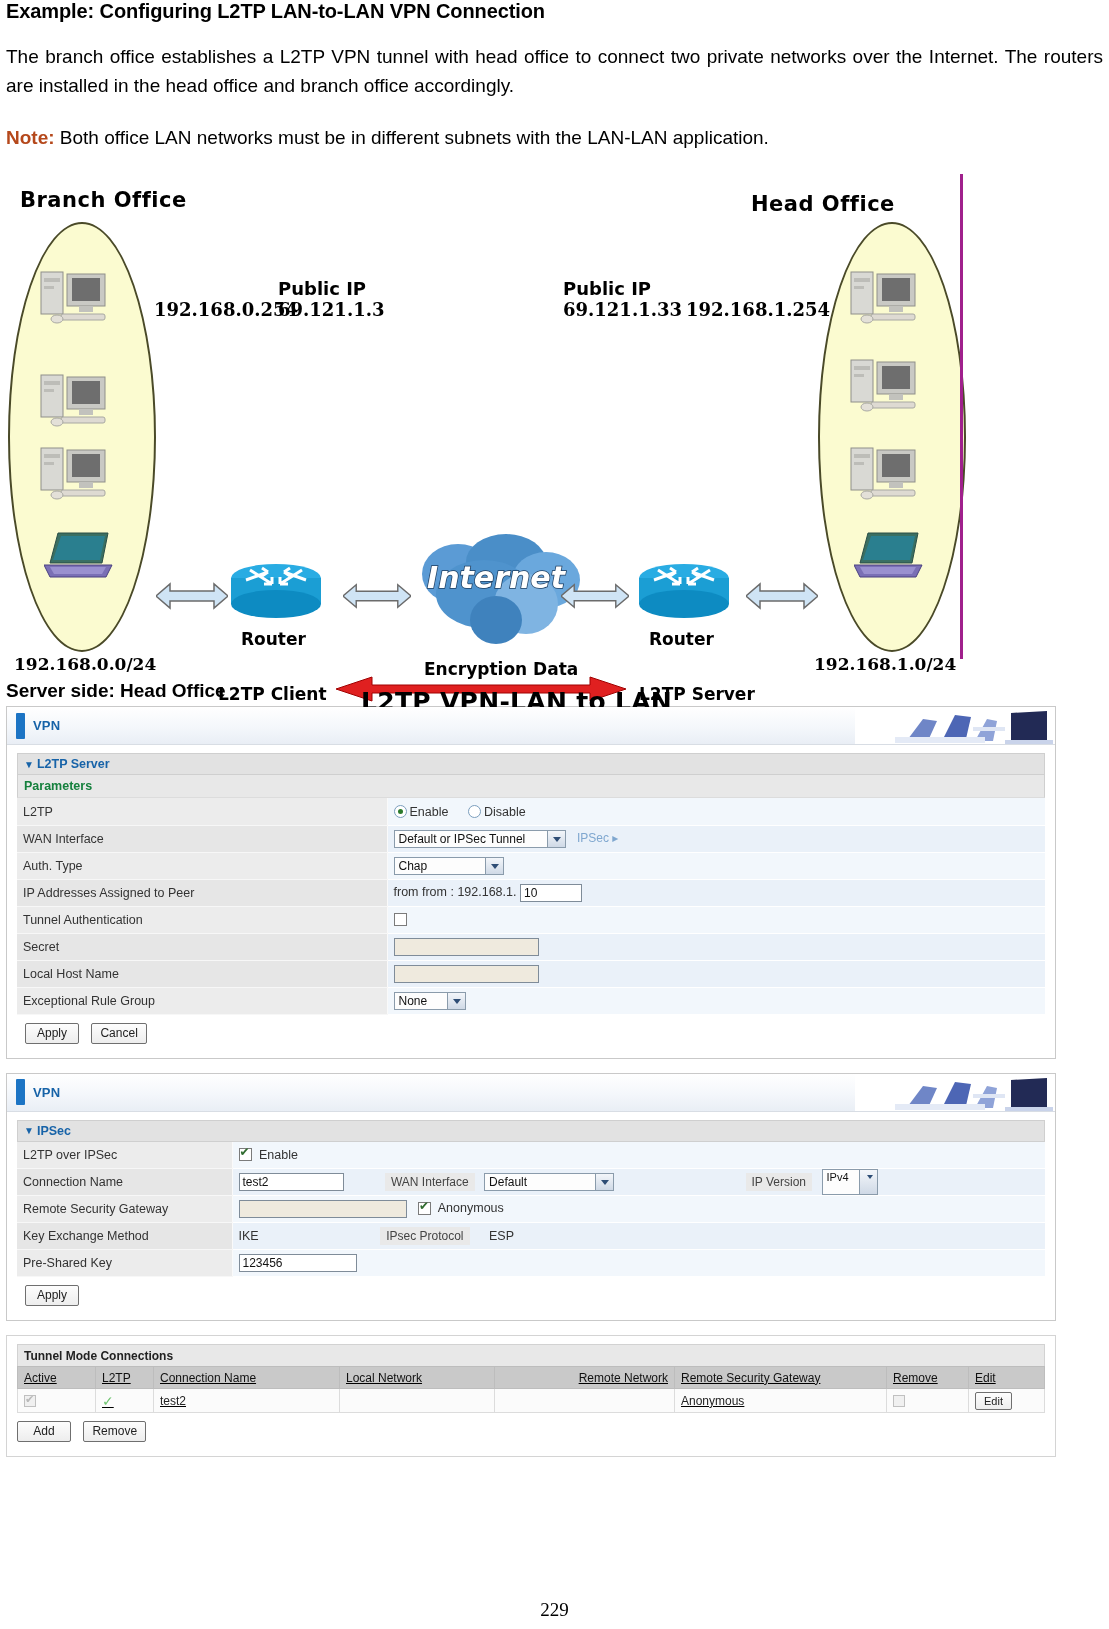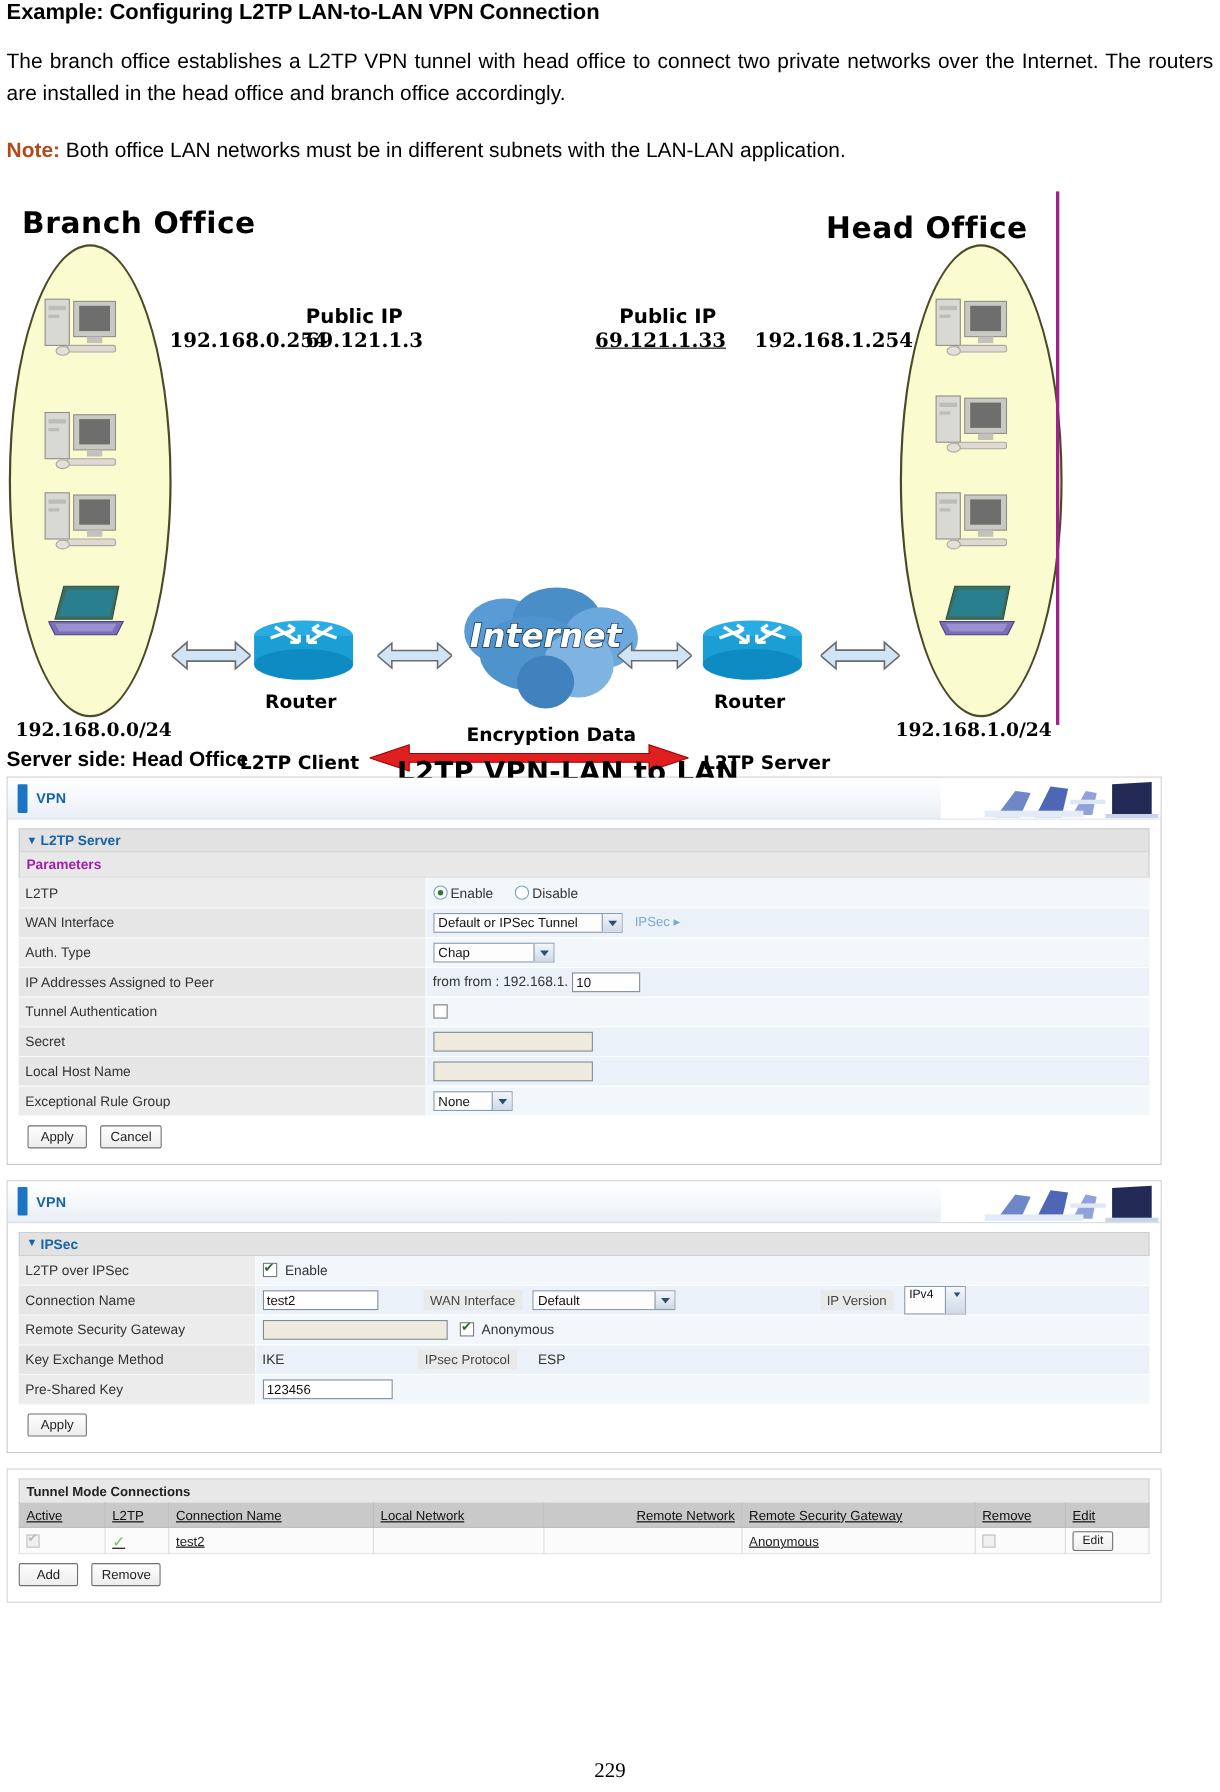--- a/index.html
+++ b/index.html
@@ -37,21 +37,21 @@
     margin: 14px 0 6px 0;
     background: #fff;
   }
   .diag-label {
     position: absolute;
     font-family: "DejaVu Sans", sans-serif;
     font-weight: bold;
     color: #000;
     white-space: nowrap;
   }
-  .office-title { font-size: 27px; letter-spacing: 0.5px; }
+  .office-title { font-size: 21px; letter-spacing: 0.5px; }
   .ip-mono { font-family: "DejaVu Serif", serif; font-weight: bold; font-size: 18px; }
   .pubip { font-size: 18px; font-family: "DejaVu Sans", sans-serif; font-weight: bold; }
   .small-lbl { font-size: 17px; }
   .subnet { font-size: 17px; font-family: "DejaVu Serif", serif; font-weight: bold; }
   .bigtitle { font-size: 25px; letter-spacing: 0.3px; }
 
   .oval {
     position: absolute;
     background: #fbfbd0;
     border: 2px solid #4a4a28;
@@ -107,21 +107,21 @@
     display: flex; align-items: center;
     padding-left: 6px;
     color: #1763a8; font-size: 12.5px; font-weight: bold;
   }
   .tri { color: #1763a8; font-size: 10px; margin-right: 3px; }
   .params-bar {
     background: #e8e8e8;
     border-left: 1px solid #cfcfcf; border-right: 1px solid #cfcfcf;
     border-bottom: 1px solid #dcdcdc;
     height: 23px; display: flex; align-items: center; padding-left: 6px;
-    font-size: 12.5px; font-weight: bold; color: #a21caf;
+    font-size: 12.5px; font-weight: bold; color: #15803d;
   }
 
   table.form {
     width: 100%; border-collapse: collapse; table-layout: fixed;
   }
   table.form td {
     font-size: 12.5px; color: #333; height: 27px;
     padding: 0 0 0 6px; vertical-align: middle;
   }
   td.lbl {
@@ -333,21 +333,21 @@
     </svg>
 
     <div class="diag-label office-title" style="left:14px; top:14px;">Branch Office</div>
     <div class="diag-label office-title" style="left:745px; top:18px;">Head Office</div>
 
     <div class="diag-label ip-mono" style="left:148px; top:125px;">192.168.0.254</div>
     <div class="diag-label pubip" style="left:272px; top:104px;">Public IP</div>
     <div class="diag-label ip-mono" style="left:272px; top:125px;">69.121.1.3</div>
 
     <div class="diag-label pubip" style="left:557px; top:104px;">Public IP</div>
-    <div class="diag-label ip-mono" style="left:535px; top:125px;text-decoration:underline;">69.121.1.33</div>
+    <div class="diag-label ip-mono" style="left:557px; top:125px;">69.121.1.33</div>
     <div class="diag-label ip-mono" style="left:680px; top:125px;">192.168.1.254</div>
 
     <svg class="arrow2" style="left:150px; top:405px; width:72px; height:34px;" viewBox="0 0 72 34">
       <polygon points="0,17 14,5 14,12 58,12 58,5 72,17 58,29 58,22 14,22 14,29" fill="#cfe4f5" stroke="#6b6b6b" stroke-width="1.5"></polygon>
     </svg>
 
     <svg class="router" style="left:222px; top:388px;" viewBox="0 0 96 62">
       <ellipse cx="48" cy="16" rx="45" ry="14" fill="#29ace3"></ellipse>
       <rect x="3" y="16" width="90" height="26" fill="#1b9ed4"></rect>
       <ellipse cx="48" cy="42" rx="45" ry="14" fill="#0d8bc2"></ellipse>

